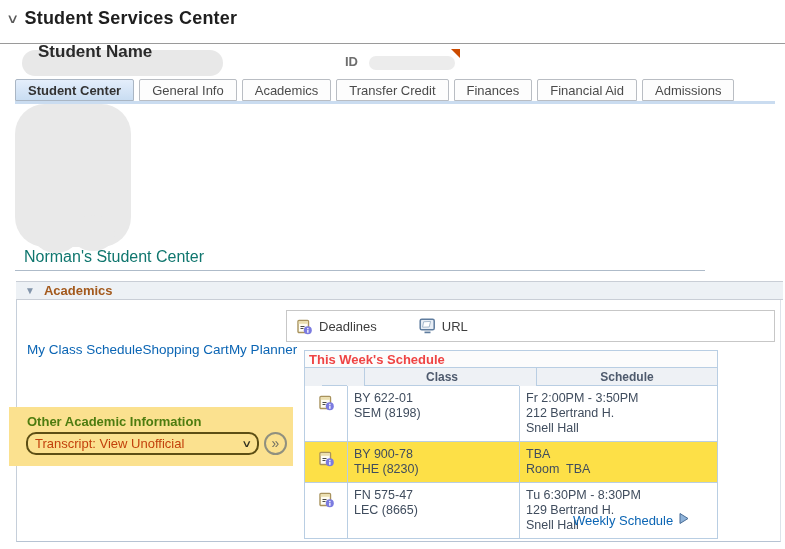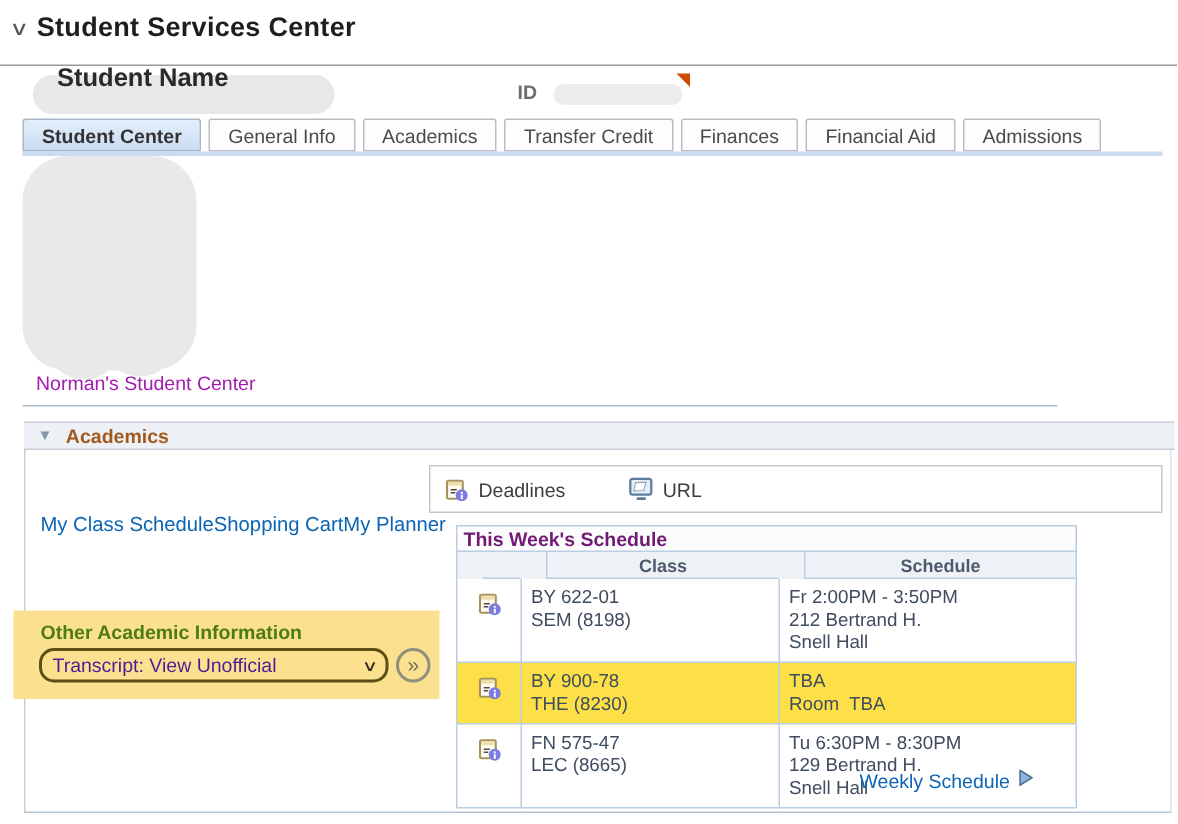--- a/index.html
+++ b/index.html
@@ -26,21 +26,21 @@
   .tabs { position:absolute; left:15px; top:79px; display:flex; gap:5px; height:22px; }
   .tab { border:1px solid #b9bdc3; background:#fdfdfd; color:#4b4b4b; font-size:13px;
     display:flex; align-items:center; padding:0 12px; border-radius:2px 2px 0 0; cursor:default; white-space:nowrap; }
   .tab.active { background:linear-gradient(#e4eefb,#c9ddf2); font-weight:bold; color:#333; border-color:#aab6c4; }
   .tabs-underline { position:absolute; left:15px; top:101px; width:760px; height:3px; background:#cadcf0; }
 
   
   .photo-blob { position:absolute; left:15px; top:104px; width:116px; height:143px; background:#e9e9e9; border-radius:30px; }
   .photo-blob:before { content:""; position:absolute; left:18px; bottom:-6px; width:46px; height:40px; background:#e9e9e9; border-radius:50%; }
   .photo-blob:after  { content:""; position:absolute; right:16px; bottom:-4px; width:44px; height:36px; background:#e9e9e9; border-radius:50%; }
-  .center-heading { position:absolute; left:24px; top:248px; font-size:13px; color:#a21caf; }
+  .center-heading { position:absolute; left:24px; top:248px; font-size:16px; color:#0f766e; }
   .center-divider { position:absolute; left:15px; top:270px; width:690px; height:1px; background:#aebbc9; }
 
   
   .academics-box { position:absolute; left:16px; top:281px; width:765px; height:261px;
     border-left:1px solid #c6cfda; border-right:1px solid #dde3ea; border-bottom:1px solid #b6c3d3; }
   .academics-header { position:absolute; left:-1px; top:0; width:767px; height:19px; background:#edf1f5;
     border-top:1px solid #c9ced6; border-bottom:1px solid #c9ced6;
     display:flex; align-items:center; gap:9px; padding-left:9px; }
   .academics-tri { color:#8295ab; font-size:10px; line-height:1; }
   .academics-title { color:#a3591c; font-weight:bold; font-size:13px; }
@@ -54,30 +54,30 @@
   
   .acad-links { position:absolute; left:10px; top:61px; display:flex; flex-direction:row; }
   .acad-link { font-size:13.5px; color:#0b65b4; line-height:16px; text-decoration:none; cursor:pointer; }
 
   
   .highlight-box { position:absolute; left:-8px; top:126px; width:284px; height:59px; background:#fbe18f; z-index:3; }
   .other-label { position:absolute; left:18px; top:7px; font-size:13px; font-weight:bold; color:#4d7c0f; }
   .transcript-select { position:absolute; left:17px; top:25px; width:233px; height:23px;
     border:2px solid #5c4e14; border-radius:10px; background:transparent;
     display:flex; align-items:center; padding:0 7px; cursor:pointer; }
-  .select-value { font-size:13px; color:#4c1d95; flex:1; white-space:nowrap; overflow:hidden; }
+  .select-value { font-size:13px; color:#c2410c; flex:1; white-space:nowrap; overflow:hidden; }
   .select-chevron { font-size:10px; color:#2e2e1e; transform:scaleX(1.5); }
   .go-button { position:absolute; left:255px; top:25px; width:23px; height:23px; border:2px solid #90907f;
     border-radius:50%; display:flex; align-items:center; justify-content:center; cursor:pointer; }
   .go-glyph { font-size:14px; color:#6f6f62; line-height:1; margin-top:-2px; }
 
   
   .sched { position:absolute; left:287px; top:69px; width:414px; }
   .sched-title { height:18px; border:1px solid #b9cee3; background:#fcfcfc; display:flex; align-items:center;
-    padding-left:4px; font-size:13px; font-weight:bold; color:#701a75; }
+    padding-left:4px; font-size:13px; font-weight:bold; color:#ef4444; }
   .sched-head { display:grid; grid-template-columns:42px 172px 198px; height:18px; background:#eef1f5;
     border-left:1px solid #b9cee3; border-right:1px solid #b9cee3; }
   .sched-head > div { font-size:12px; font-weight:bold; color:#4e5a6d; display:flex; align-items:center;
     justify-content:center; border-bottom:1px solid #b9cee3;margin-left:17px; }
   .sched-head > div + div { border-left:1px solid #b9cee3; }
   .sched-row { display:grid; grid-template-columns:42px 172px 198px; background:#fff;
     border-left:1px solid #b9cee3; border-right:1px solid #b9cee3; }
   .sched-row.alt { background:#fde047; }
   .sched-row > div { border-bottom:1px solid #b9cee3; padding:5px 6px; }
   .sched-row > div + div { border-left:1px solid #b9cee3; }

